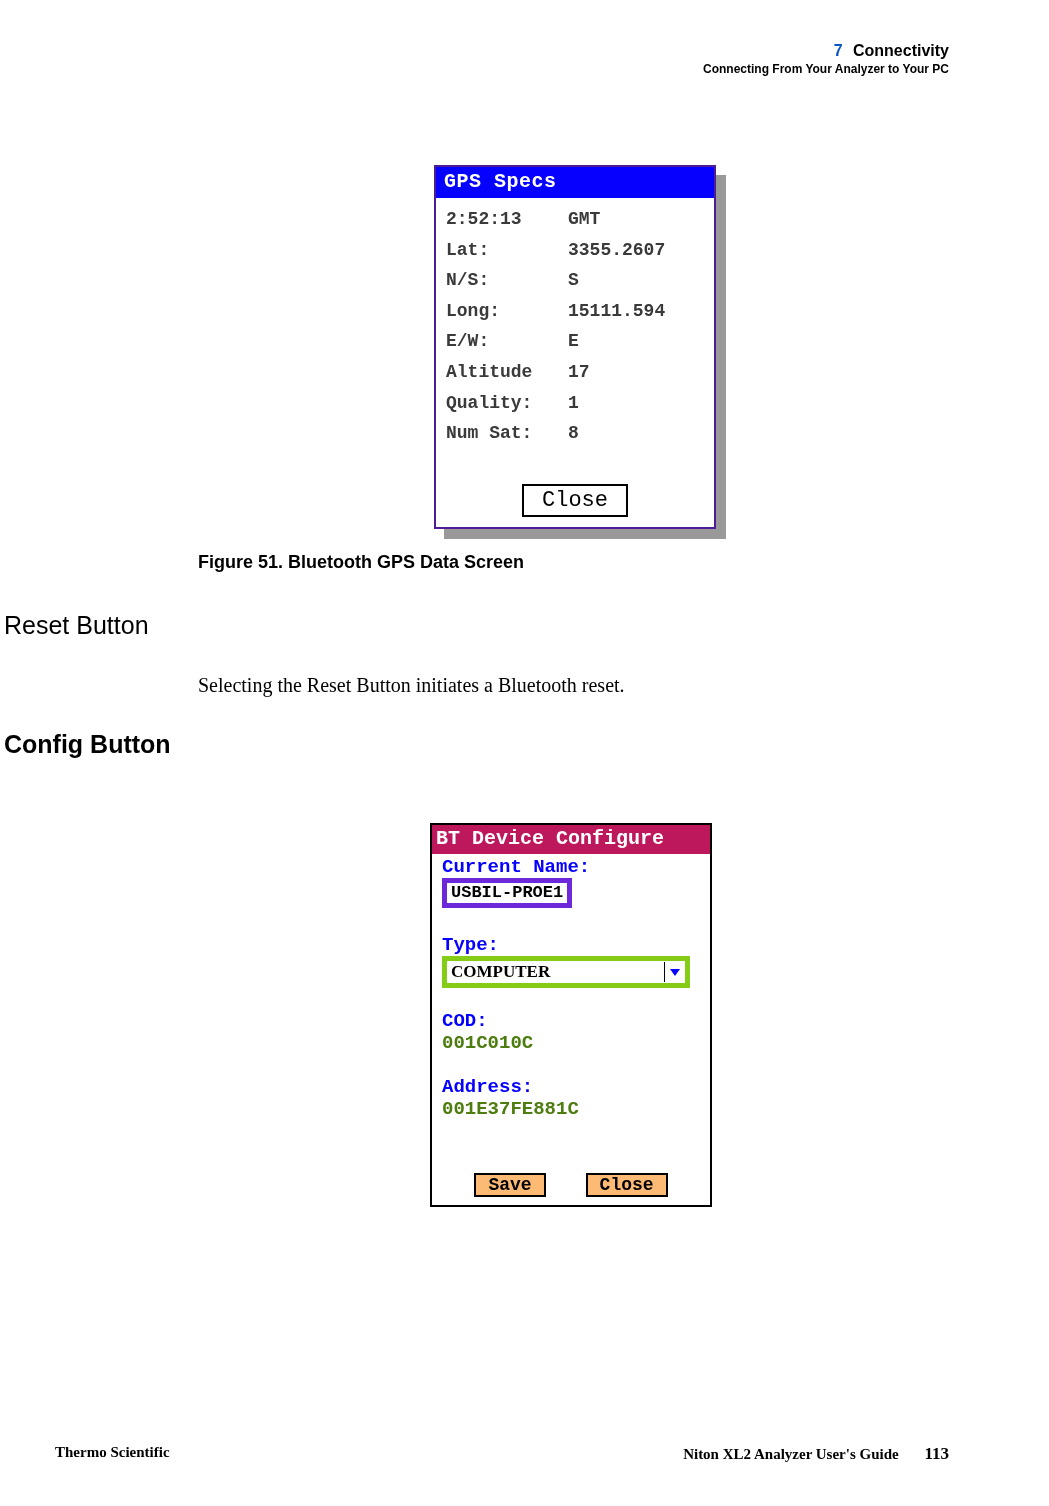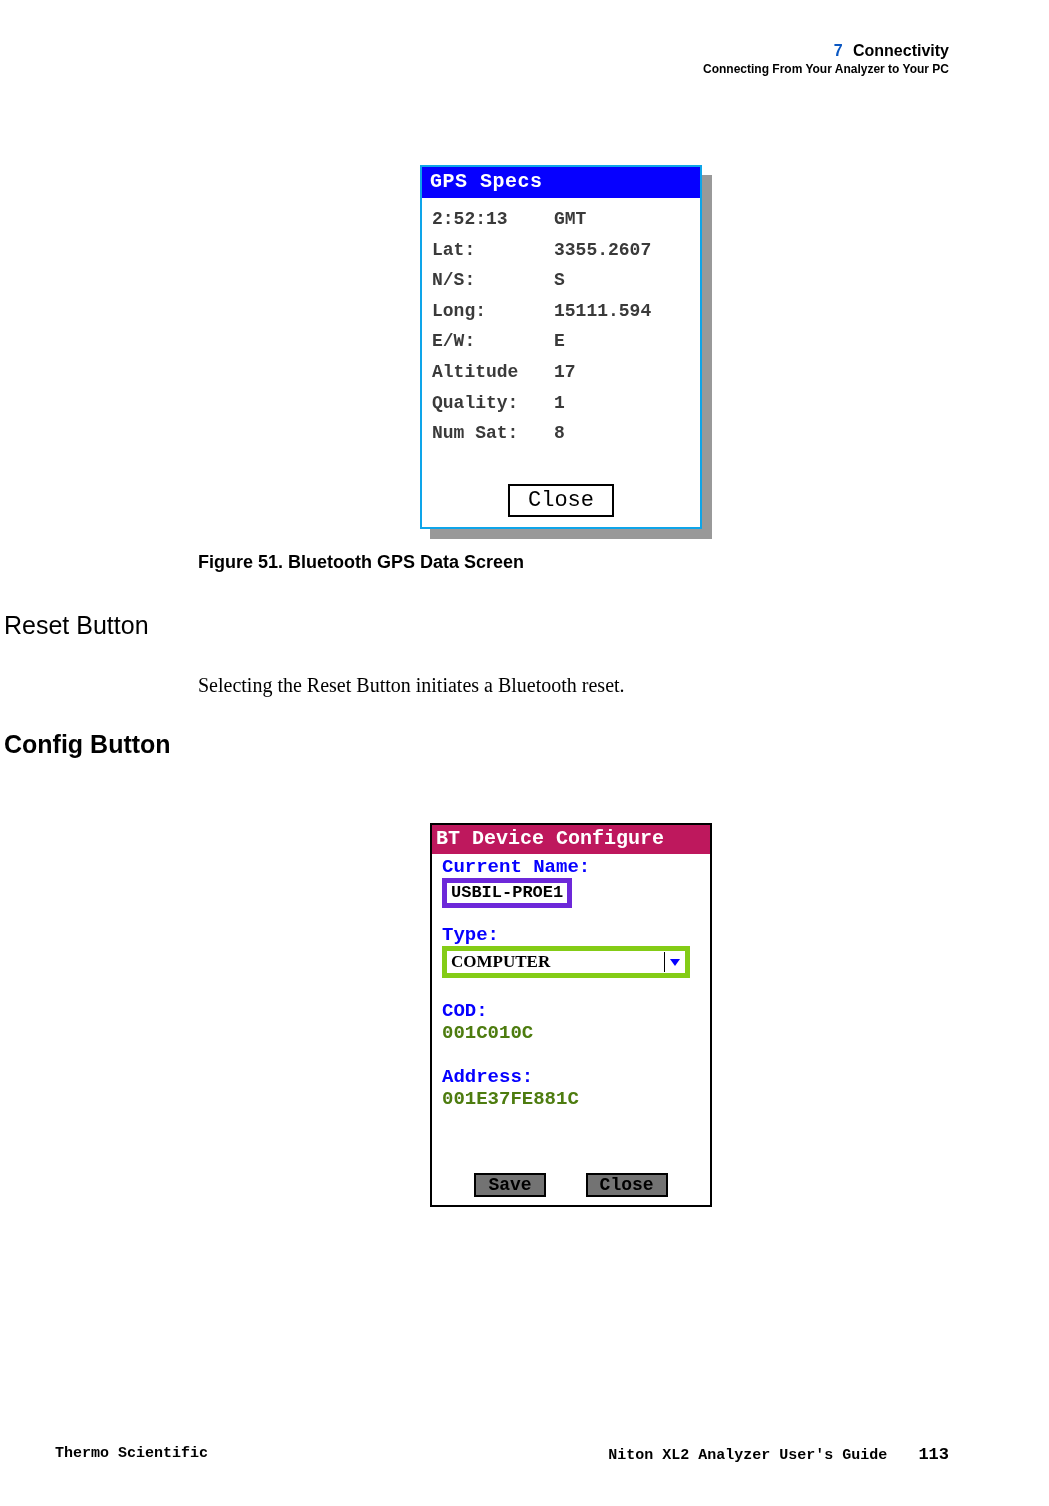--- a/index.html
+++ b/index.html
@@ -21,38 +21,38 @@
     font-weight: bold;
   }
   .header .chapnum { color: #0a57c2; display:inline; font-size: 16px; }
   .header .chap { display:inline; font-size: 16px; margin-left: 6px; }
   .header .sub { font-size: 12px; margin-top: 2px; }
   .footer {
     position: absolute;
     bottom: 42px;
     left: 0; right: 0;
     padding: 0 100px 0 55px;
-    font-family: Liberation Mono, monospace;
+    font-family: Liberation Serif, serif;
     font-weight: bold;
     font-size: 15px;
     display: flex;
     justify-content: space-between;
     gap: 20px;
   }
   .footer .right { white-space: nowrap; }
   .footer .pnum { margin-left: 22px; font-size: 17px; }
 
   
   .dev1 {
     position: absolute;
     top: 165px;
-    left: 420px;
+    left: 434px;
     width: 278px;
     height: 360px;
-    border: 2px solid #0ea5e9;
+    border: 2px solid #4c1d95;
     box-shadow: 10px 10px 0 #999;
     background: #fff;
     font-family: "Courier New", monospace;
   }
   .dev1 .titlebar {
     background: #0600ff;
     color: #fff;
     font-weight: bold;
     font-size: 20px;
     padding: 3px 8px 5px 8px;
@@ -171,21 +171,21 @@
   .plain { color:#4d7c0f; font-weight: bold; }
   .dev2 .btnrow {
     position:absolute;
     bottom: 8px;
     left: 0; right: 0;
     display:flex;
     justify-content:center;
     gap: 40px;
   }
   .dev2 .btn {
-    background:#737373;
+    background:#fdba74;
     border: 2px solid #000;
     font-family: "Courier New", monospace;
     font-size: 18px;
     font-weight: bold;
     padding: 0 12px;
   }
 </style>
 </head>
 <body>
 
@@ -241,21 +241,21 @@
 <div class="h-reset">Reset Button</div>
 <div class="p-reset">Selecting the Reset Button initiates a Bluetooth reset.</div>
 <div class="h-config">Config Button</div>
 
 <div class="dev2">
   <div class="titlebar">BT Device Configure</div>
   <div class="body">
     <div class="bluelabel first">Current Name:</div>
     <div class="inputbox">USBIL-PROE1</div>
 
-    <div class="bluelabel" style="margin-top:16px">Type:</div>
+    <div class="bluelabel" style="margin-top:26px">Type:</div>
     <div class="selectbox">
       <span class="txt">COMPUTER</span>
       <span class="dd">
         <svg width="12" height="12" viewBox="0 0 12 12">
             <polygon points="1,3 11,3 6,10" fill="#0600ff"></polygon>
           </svg>
       </span>
     </div>
 
     <div class="bluelabel" style="margin-top:22px">COD:</div>

